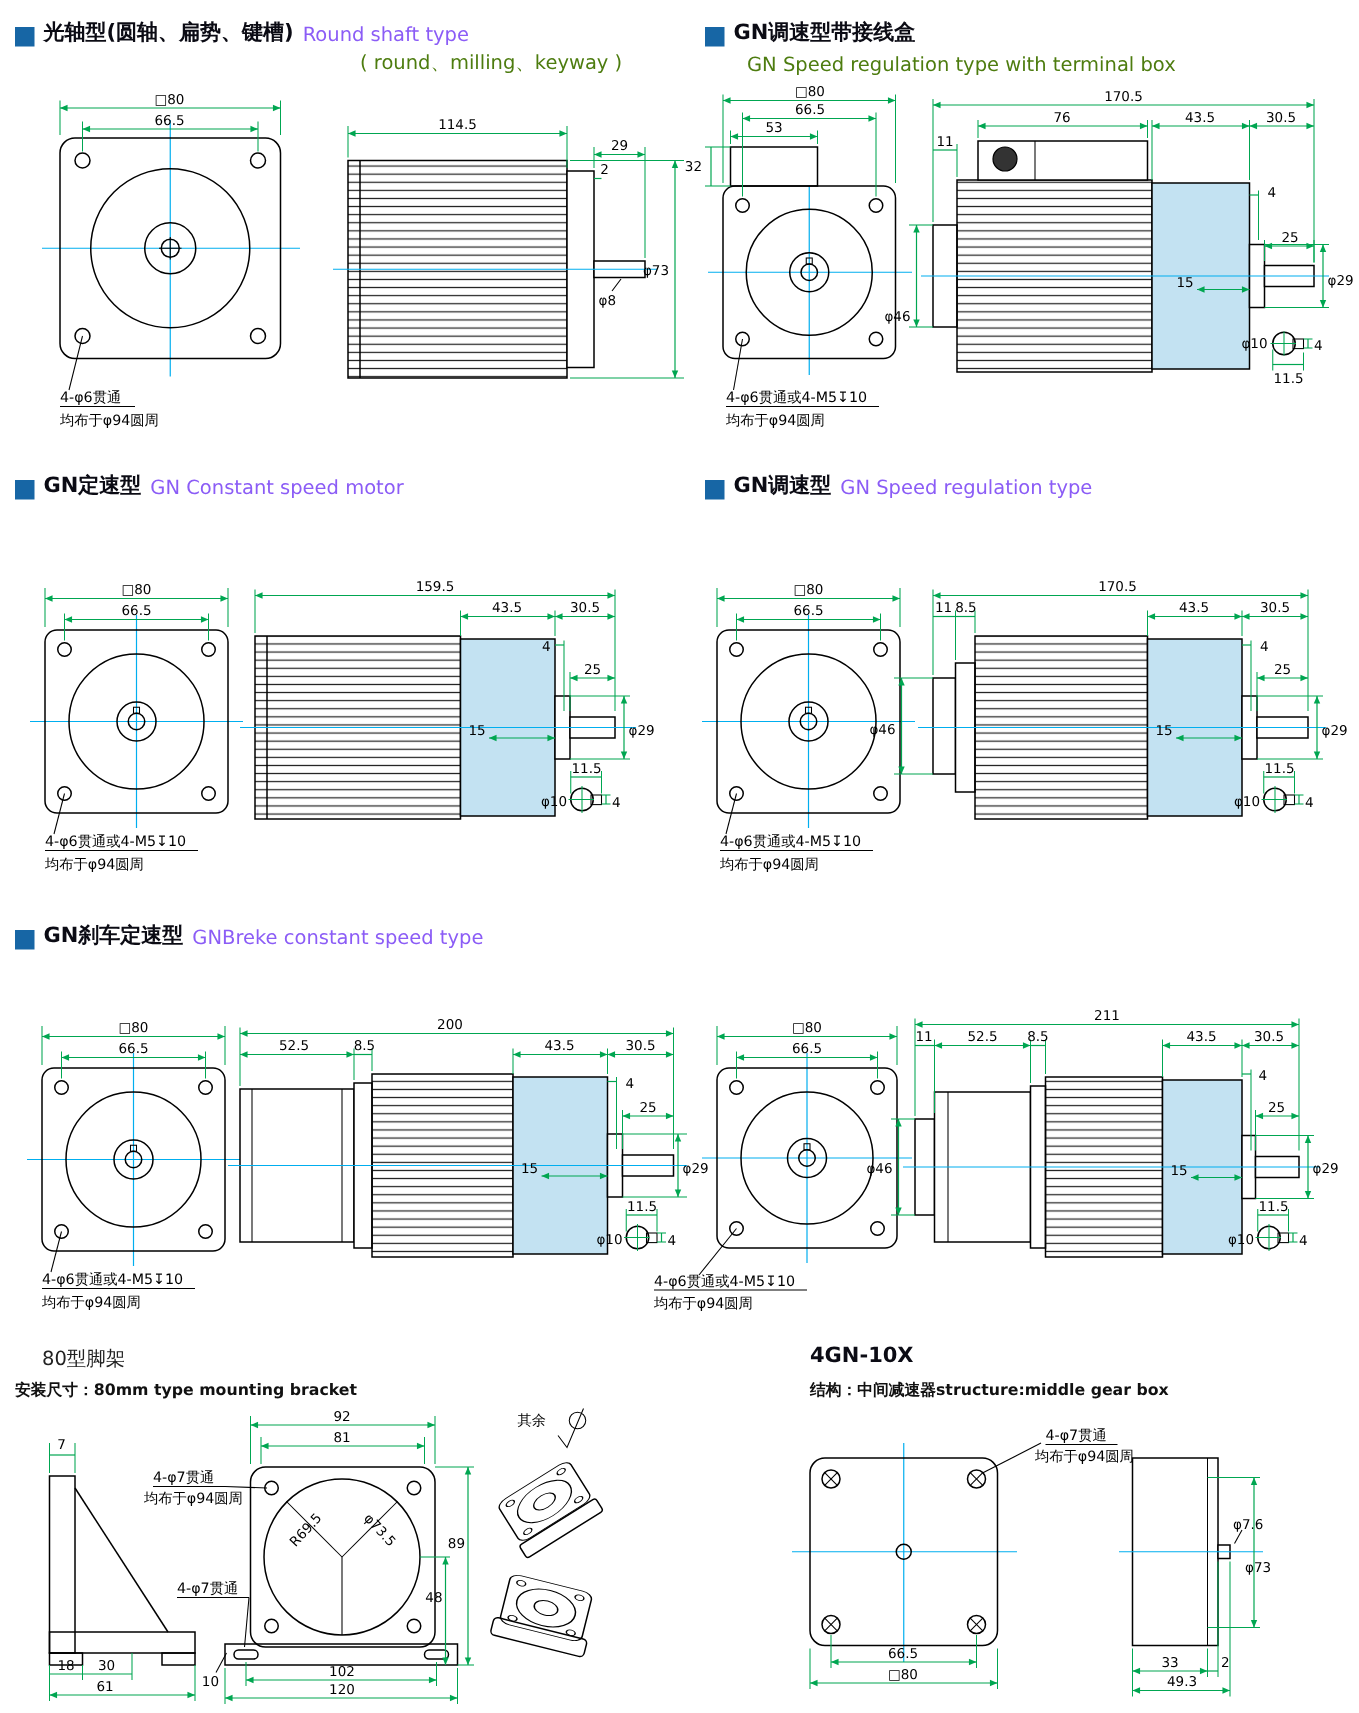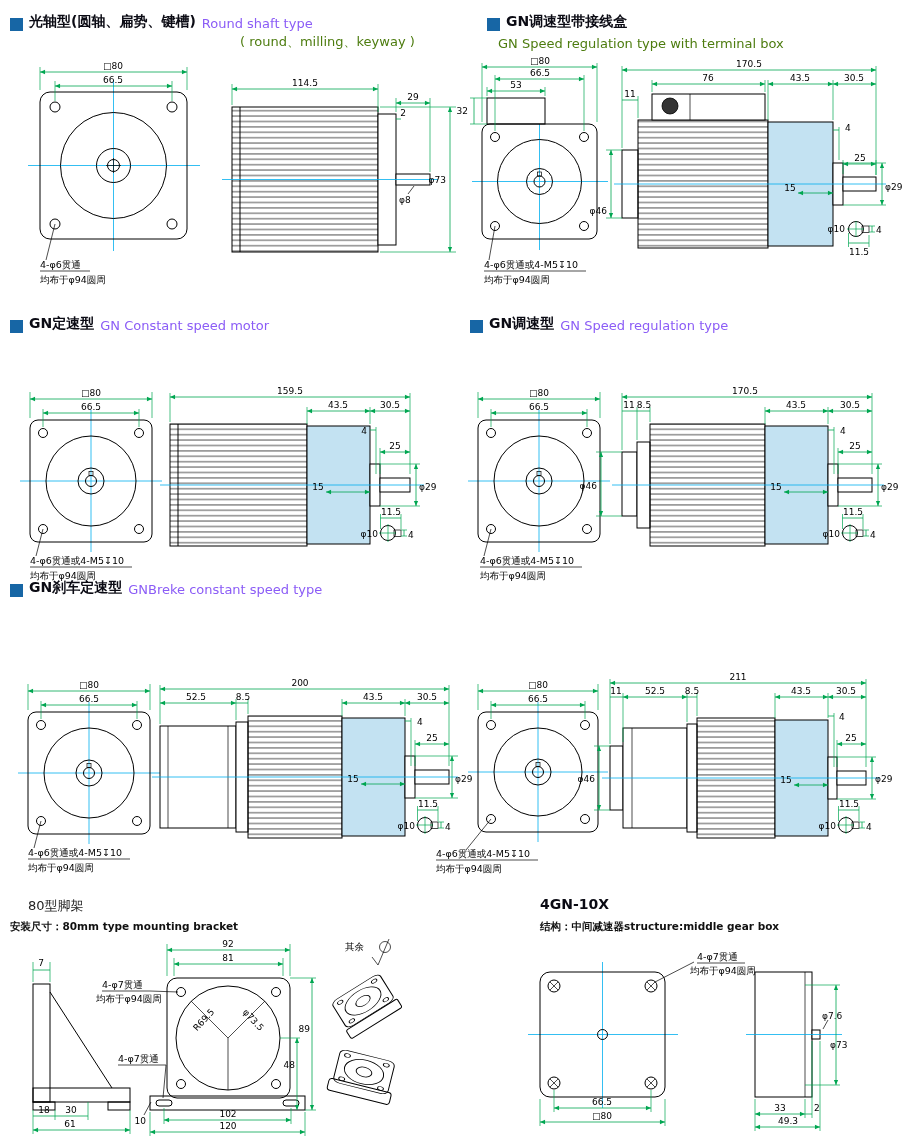--- a/index.html
+++ b/index.html
@@ -652,39 +652,39 @@
 </g>
 </svg>
 
 <div class="sec-title" style="left:10px;top:13px;">
   <span class="bullet"></span>
   <span class="zh">光轴型(圆轴、扁势、键槽)</span>
   <span class="en">Round shaft type</span>
 </div>
 <div class="sub" style="left:240px;top:33px;">( round、milling、keyway )</div>
 
-<div class="sec-title" style="left:470px;top:13px;margin-left:17px;">
+<div class="sec-title" style="left:470px;top:13px;">
   <span class="bullet"></span>
   <span class="zh">GN调速型带接线盒</span>
 </div>
 <div class="sub" style="left:478px;top:36px;margin-left:20px;">GN Speed regulation type with terminal box</div>
 
 <div class="sec-title" style="left:10px;top:315px;">
   <span class="bullet"></span>
   <span class="zh">GN定速型</span>
   <span class="en">GN Constant speed motor</span>
 </div>
 
 <div class="sec-title" style="left:470px;top:315px;">
   <span class="bullet"></span>
   <span class="zh">GN调速型</span>
   <span class="en">GN Speed regulation type</span>
 </div>
 
-<div class="sec-title" style="left:10px;top:579px;">
+<div class="sec-title" style="left:10px;top:615px;">
   <span class="bullet"></span>
   <span class="zh">GN刹车定速型</span>
   <span class="en">GNBreke constant speed type</span>
 </div>
 
 
 <div class="plain" style="left:28px;top:897px;">80型脚架</div>
 <div class="small-bold" style="left:10px;top:920px;">安装尺寸：80mm type mounting bracket</div>
 
 <div class="model-title" style="left:540px;top:896px;">4GN-10X</div>

